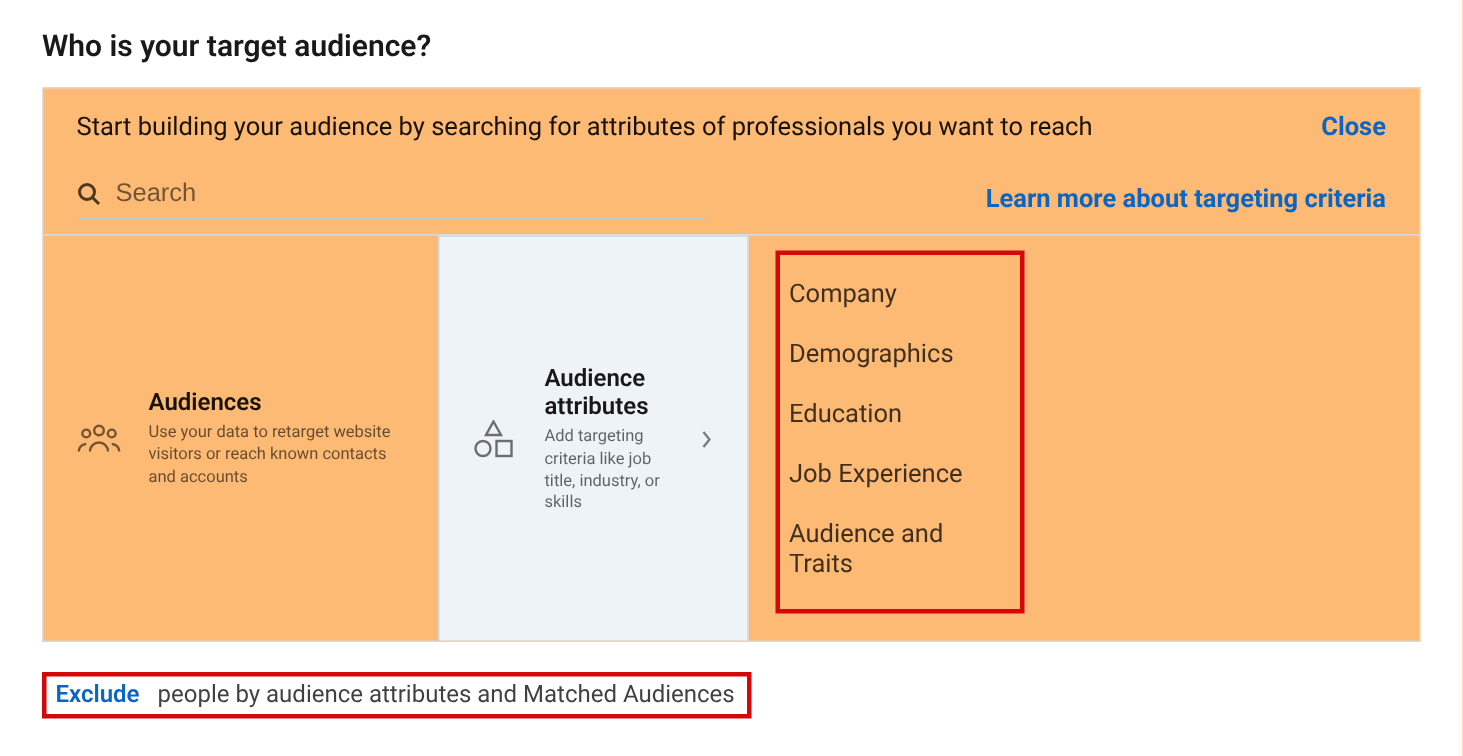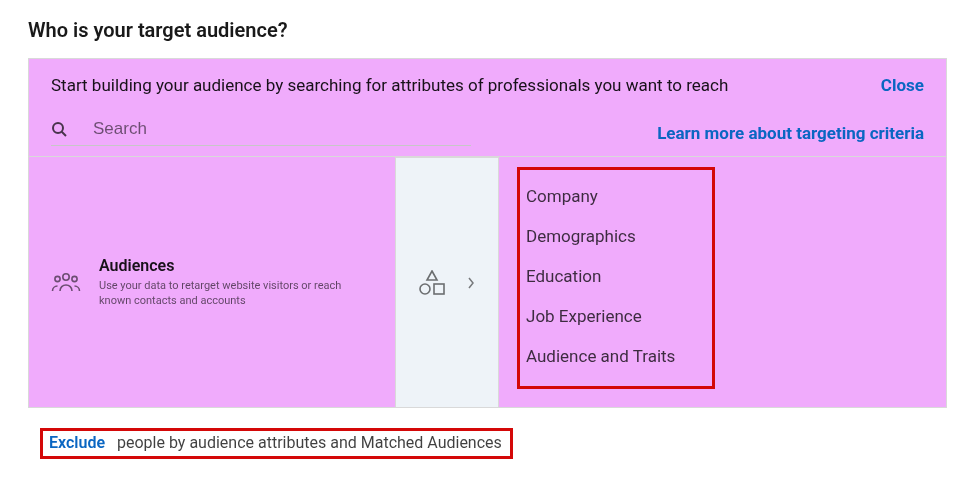--- a/index.html
+++ b/index.html
@@ -16,21 +16,21 @@
       color: rgba(0,0,0,0.9);
     }
     .page-title {
       font-size: 20px;
       font-weight: 600;
       margin-bottom: 16px;
       color: rgba(0,0,0,0.9);
     }
     .panel {
       border: 1px solid #d9d9d9;
-      background: #f0abfc;
+      background: #fdba74;
     }
     .panel-top {
       display: flex;
       justify-content: space-between;
       align-items: center;
       padding: 16px 22px;
     }
     .panel-top-text {
       font-size: 17px;
       color: rgba(0,0,0,0.9);
@@ -47,21 +47,21 @@
       justify-content: space-between;
       align-items: center;
       padding: 8px 22px 10px 22px;
     }
     .search-wrap {
       display: flex;
       align-items: center;
       border-bottom: 1px solid #c7c7c7;
       width: 420px;
       padding-bottom: 6px;
-      gap: 26px;
+      gap: 10px;
     }
     .search-icon svg {
       width: 16px;
       height: 16px;
       display: block;
     }
     .search-input {
       border: none;
       outline: none;
       font-size: 17px;
@@ -131,37 +131,36 @@
       height: 14px;
       display: block;
     }
     .right-col {
       flex: 1;
       padding: 10px 18px 18px 18px;
     }
     .attr-box {
       border: 3px solid #d40808;
       padding: 6px 10px 10px 6px;
-      width: 198px;
+      width: 166px;
     }
     .attr-item {
       font-size: 17px;
       color: rgba(0,0,0,0.75);
       padding: 10px 0;
       cursor: pointer;
       font-weight: 400;
     }
     .footer-row {
       margin-top: 20px;
       display: inline-flex;
       align-items: baseline;
       border: 3px solid #d40808;
       padding: 2px 8px 4px 6px;
       gap: 12px;
-      margin-left: 12px;
     }
     .exclude-link {
       color: #0a66c2;
       font-weight: 600;
       font-size: 16px;
       cursor: pointer;
     }
     .exclude-text {
       font-size: 16px;
       color: rgba(0,0,0,0.75);
@@ -214,20 +213,24 @@
       </div>
 
       <div class="option-card selected">
         <div class="option-icon">
           <svg width="28" height="26" viewBox="0 0 28 26" fill="none" stroke="rgba(0,0,0,0.55)" stroke-width="1.6">
             <path d="M14 1 L19 10 L9 10 Z"></path>
             <circle cx="7" cy="19" r="5"></circle>
             <rect x="16" y="14" width="10" height="10"></rect>
           </svg>
         </div>
+        <div class="option-content">
+          <div class="option-title">Audience attributes</div>
+          <div class="option-desc">Add targeting criteria like job title, industry, or skills</div>
+        </div>
         <div class="chevron">
           <svg viewBox="0 0 10 14" fill="none" stroke="rgba(0,0,0,0.5)" stroke-width="1.5">
             <path d="M3 2 L7 7 L3 12"></path>
           </svg>
         </div>
       </div>
 
     </div>
 
     <div class="right-col">

